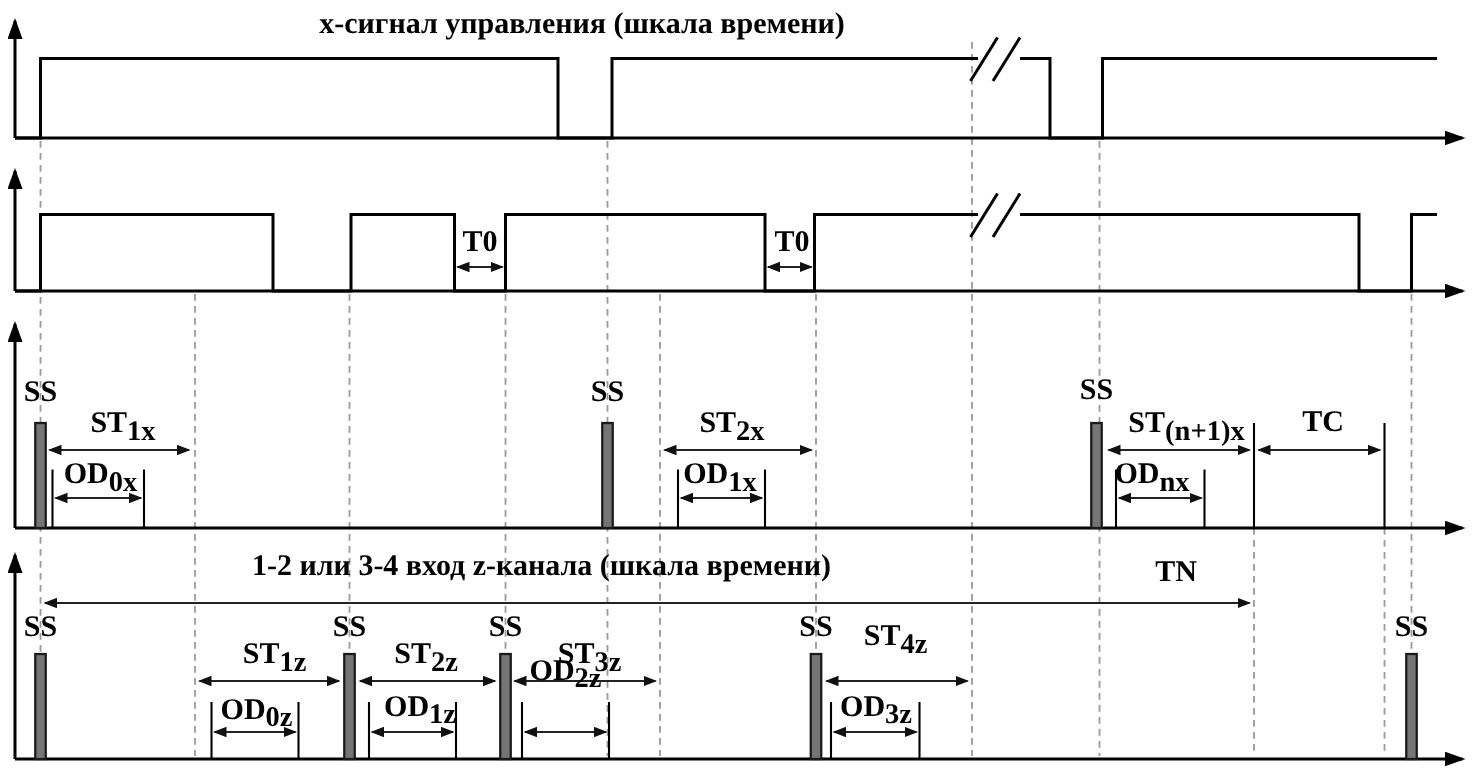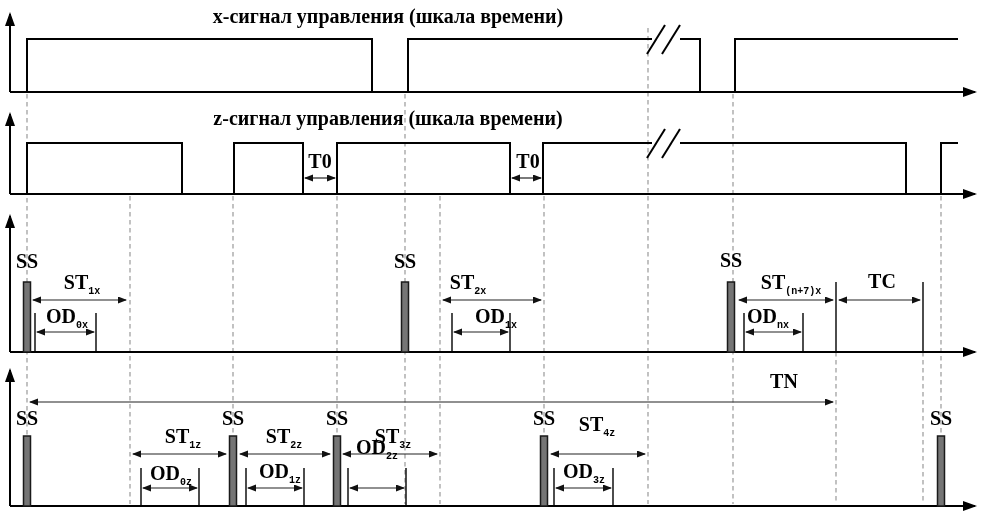--- a/index.html
+++ b/index.html
@@ -5,21 +5,21 @@
   html,body{margin:0;padding:0;background:#ffffff;}
   .stage{
     position:relative;width:981px;height:518px;background:#fff;overflow:hidden;
     font-family:"Liberation Serif","DejaVu Serif",serif;color:#000;
   }
   .stage svg{position:absolute;left:0;top:0;}
   .lbl{
     position:absolute;transform:translateX(-50%);
     font-weight:bold;font-size:20px;line-height:1;white-space:nowrap;
   }
-  .lbl sub{font-size:10px;line-height:1;vertical-align:-5px;font-family:Liberation Mono, monospace;}
+  .lbl sub{font-size:19px;line-height:1;vertical-align:-5px;}
 </style>
 </head>
 <body>
 
 <div class="stage">
 
   <svg width="981" height="518" viewBox="0 0 981 518">
     <defs>
       <marker id="ah-big" markerUnits="userSpaceOnUse" markerWidth="16" markerHeight="12" refX="12" refY="5" orient="auto-start-reverse">
         <path d="M0,0 L14,5 L0,10 Z" fill="#000"></path>
@@ -117,43 +117,43 @@
       <line x1="240" y1="454" x2="330" y2="454"></line>
       <line x1="248" y1="488" x2="302" y2="488"></line>
       <line x1="343" y1="454" x2="437" y2="454"></line>
       <line x1="350" y1="488" x2="404" y2="488"></line>
       <line x1="551" y1="454" x2="645" y2="454"></line>
       <line x1="556" y1="488" x2="611" y2="488"></line>
     </g>
   </svg>
 
   <div class="lbl" style="left:388px;top:6px">х-сигнал управления (шкала времени)</div>
-  <div class="lbl" style="left:388px;top:108px">z-сигнал управления (шкала времени)</div>
+  <div class="lbl" style="left:361px;top:367px">1-2 или 3-4 вход z-канала (шкала времени)</div>
 
   <div class="lbl" style="left:320px;top:151px">T0</div>
   <div class="lbl" style="left:528px;top:151px">T0</div>
 
   <div class="lbl" style="left:27px;top:251px">SS</div>
   <div class="lbl" style="left:405px;top:251px">SS</div>
   <div class="lbl" style="left:731px;top:250px">SS</div>
 
   <div class="lbl" style="left:82px;top:272px">
     <span>ST</span><sub>1x</sub>
   </div>
   <div class="lbl" style="left:67px;top:306px">
     <span>OD</span><sub>0x</sub>
   </div>
-  <div class="lbl" style="left:468px;top:272px">
+  <div class="lbl" style="left:488px;top:272px">
     <span>ST</span><sub>2x</sub>
   </div>
-  <div class="lbl" style="left:496px;top:306px">
+  <div class="lbl" style="left:480px;top:306px">
     <span>OD</span><sub>1x</sub>
   </div>
   <div class="lbl" style="left:791px;top:272px">
-    <span>ST</span><sub>(n+7)x</sub>
+    <span>ST</span><sub>(n+1)x</sub>
   </div>
   <div class="lbl" style="left:768px;top:306px">
     <span>OD</span><sub>nx</sub>
   </div>
   <div class="lbl" style="left:882px;top:271px">TC</div>
 
   <div class="lbl" style="left:27px;top:408px">SS</div>
   <div class="lbl" style="left:233px;top:408px">SS</div>
   <div class="lbl" style="left:337px;top:408px">SS</div>
   <div class="lbl" style="left:544px;top:408px">SS</div>

